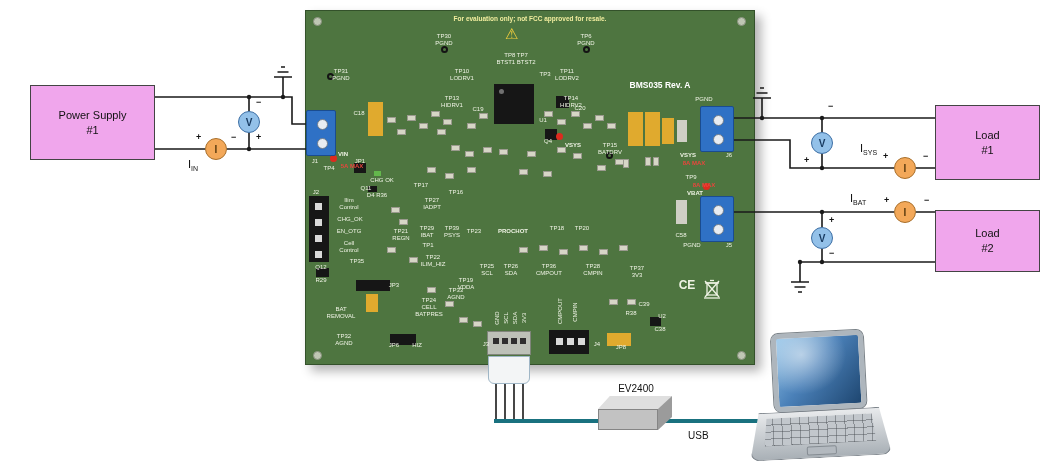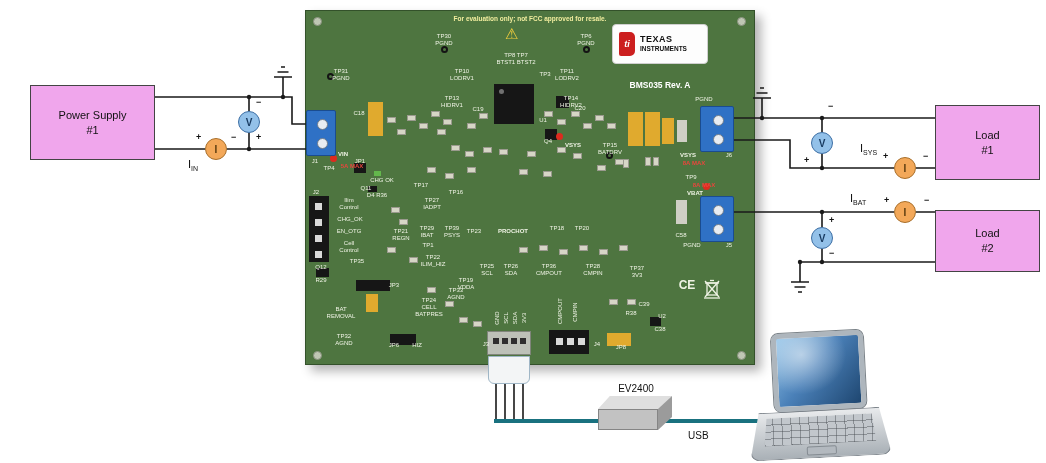--- a/index.html
+++ b/index.html
@@ -219,29 +219,20 @@
         <circle cx="822" cy="168" r="2.2"></circle>
       <circle cx="822" cy="212" r="2.2"></circle>
         <circle cx="822" cy="262" r="2.2"></circle>
         <circle cx="800" cy="262" r="2.2"></circle>
     </g>
   </svg>
 
   <div id="labels">
     <div id="board-notice">For evaluation only; not FCC approved for resale.</div>
     <div id="warn-triangle">⚠</div>
-    <div id="ti-logo">
-      <div id="ti-bug">
-          <span>ti</span>
-        </div>
-      <div id="ti-words">
-        <div>TEXAS</div>
-        <div>INSTRUMENTS</div>
-      </div>
-    </div>
     <div id="board-rev">BMS035 Rev. A</div>
     <svg id="weee" width="20" height="24" viewBox="0 0 20 24">
       <g stroke="#EFF3E4" stroke-width="1.3" fill="none">
         <rect x="5" y="7" width="10" height="12"></rect>
         <line x1="3" y1="7" x2="17" y2="7"></line>
         <line x1="8" y1="4.5" x2="12" y2="4.5"></line>
         <line x1="2" y1="22" x2="18" y2="22"></line>
         <line x1="3" y1="5" x2="17" y2="21"></line>
         <line x1="17" y1="5" x2="3" y2="21"></line>
       </g>

